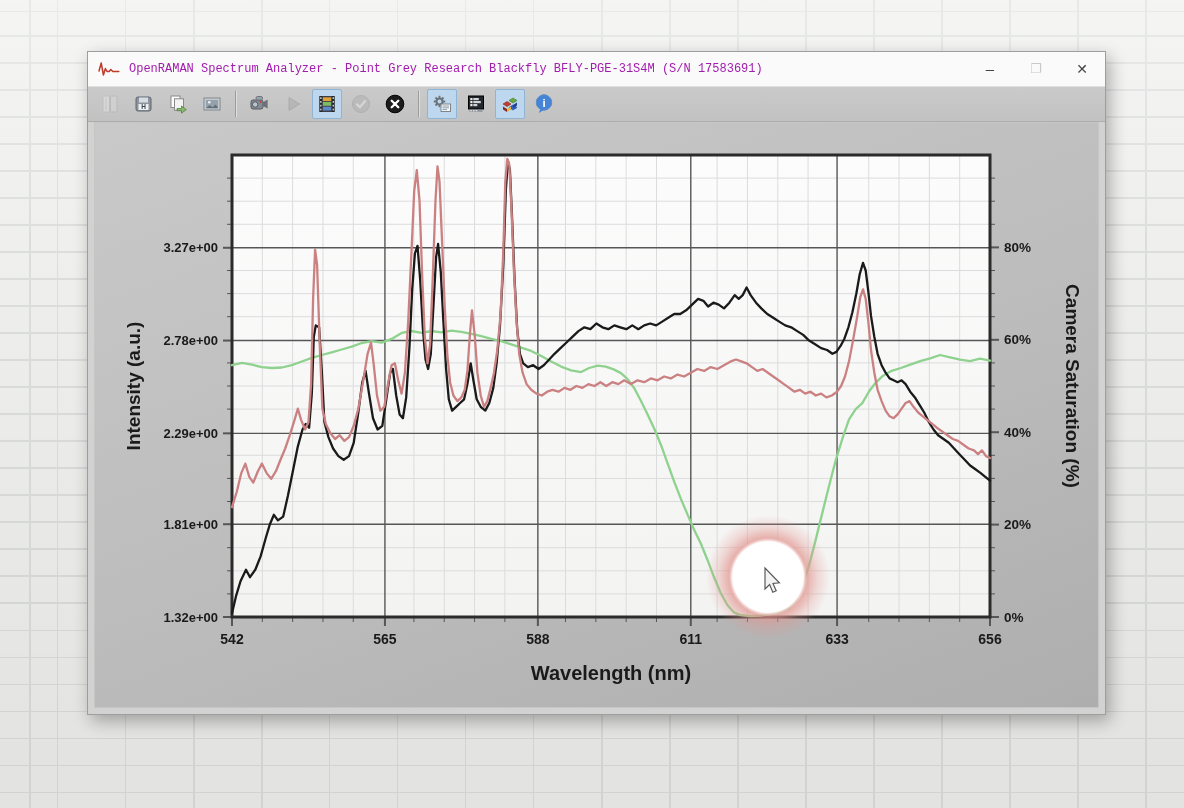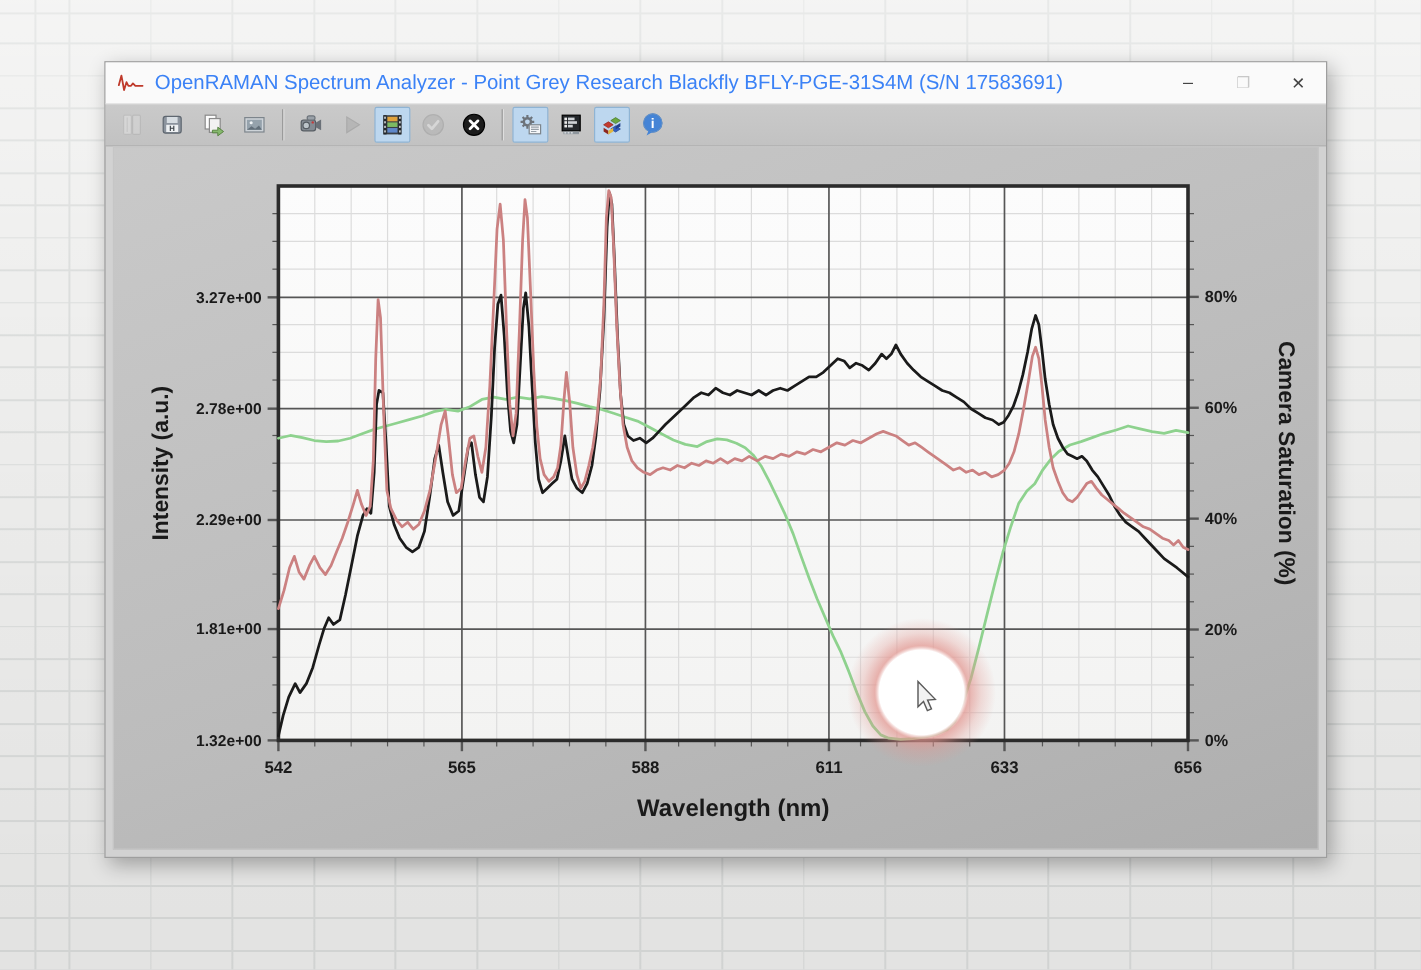--- a/index.html
+++ b/index.html
@@ -18,22 +18,22 @@
     position:absolute;left:87px;top:51px;width:1017px;height:662px;
     background:#d2d2d2;border:1px solid #9e9e9e;
     box-shadow:4px 6px 16px rgba(0,0,0,0.30);
   }
   .titlebar{
     position:absolute;left:0;top:0;right:0;height:34px;background:#fafafa;
     border-bottom:1px solid #e0e0e0;display:flex;align-items:center;
   }
   .app-logo{width:26px;height:18px;margin-left:9px;flex:0 0 auto;}
   .titlebar .title{
-    font-size:17px;color:#3b82f6;margin-left:6px;white-space:nowrap;
-    overflow:hidden;flex:1 1 auto;
+    font-size:12px;color:#a21caf;margin-left:6px;white-space:nowrap;
+    overflow:hidden;flex:1 1 auto;font-family:Liberation Mono, monospace;
   }
   .win-controls{display:flex;flex:0 0 auto;height:100%;}
   .win-btn{
     width:46px;height:100%;border:none;background:transparent;cursor:default;
     font-size:15px;line-height:34px;text-align:center;color:#444;
     font-family:"Liberation Sans",sans-serif;padding:0;
   }
   .win-btn.maximize{color:#c8c8c8;font-size:13px;}
   .win-btn.close{font-size:14px;}
   .toolbar{

